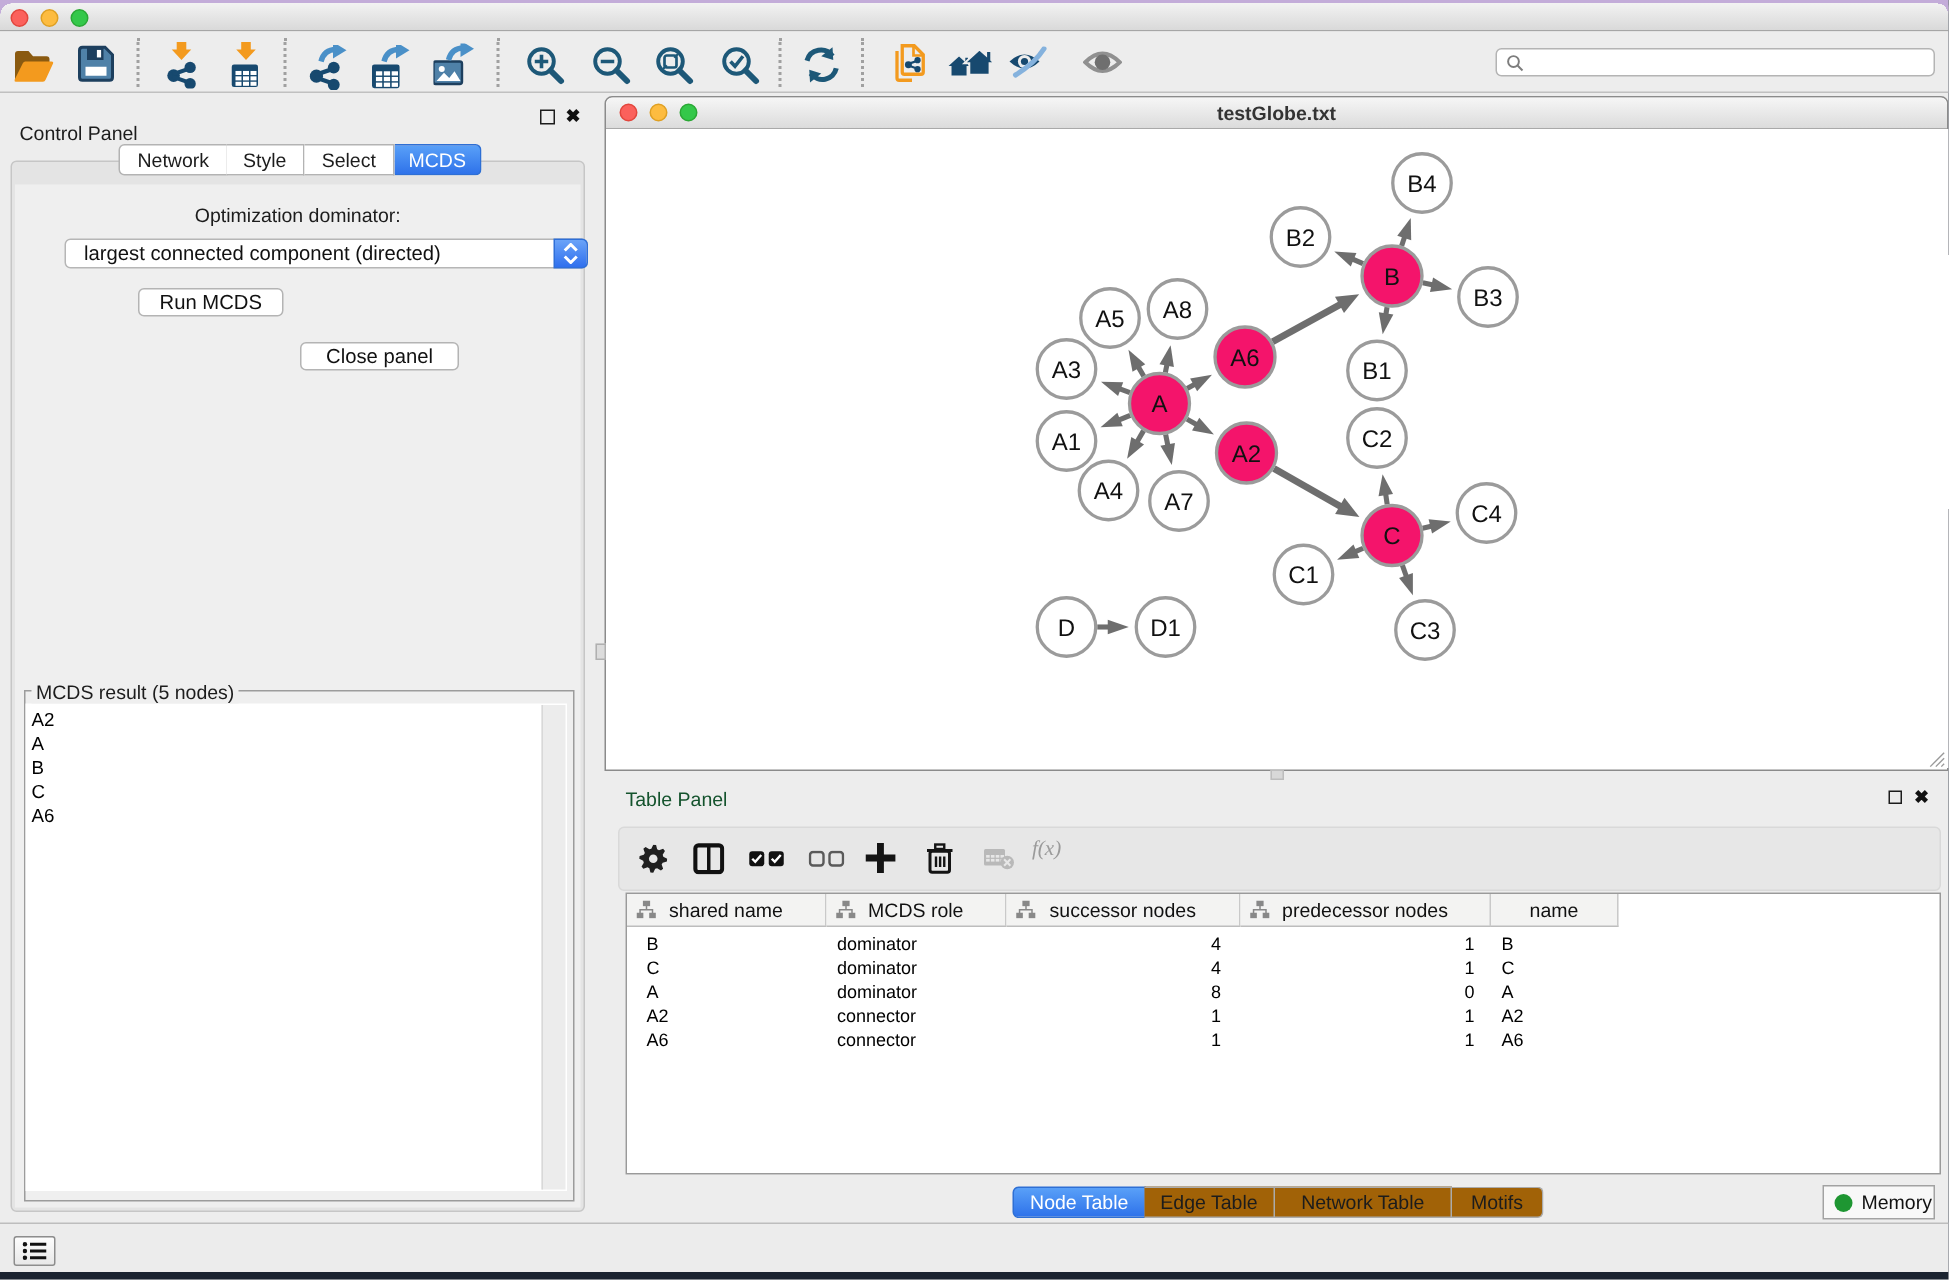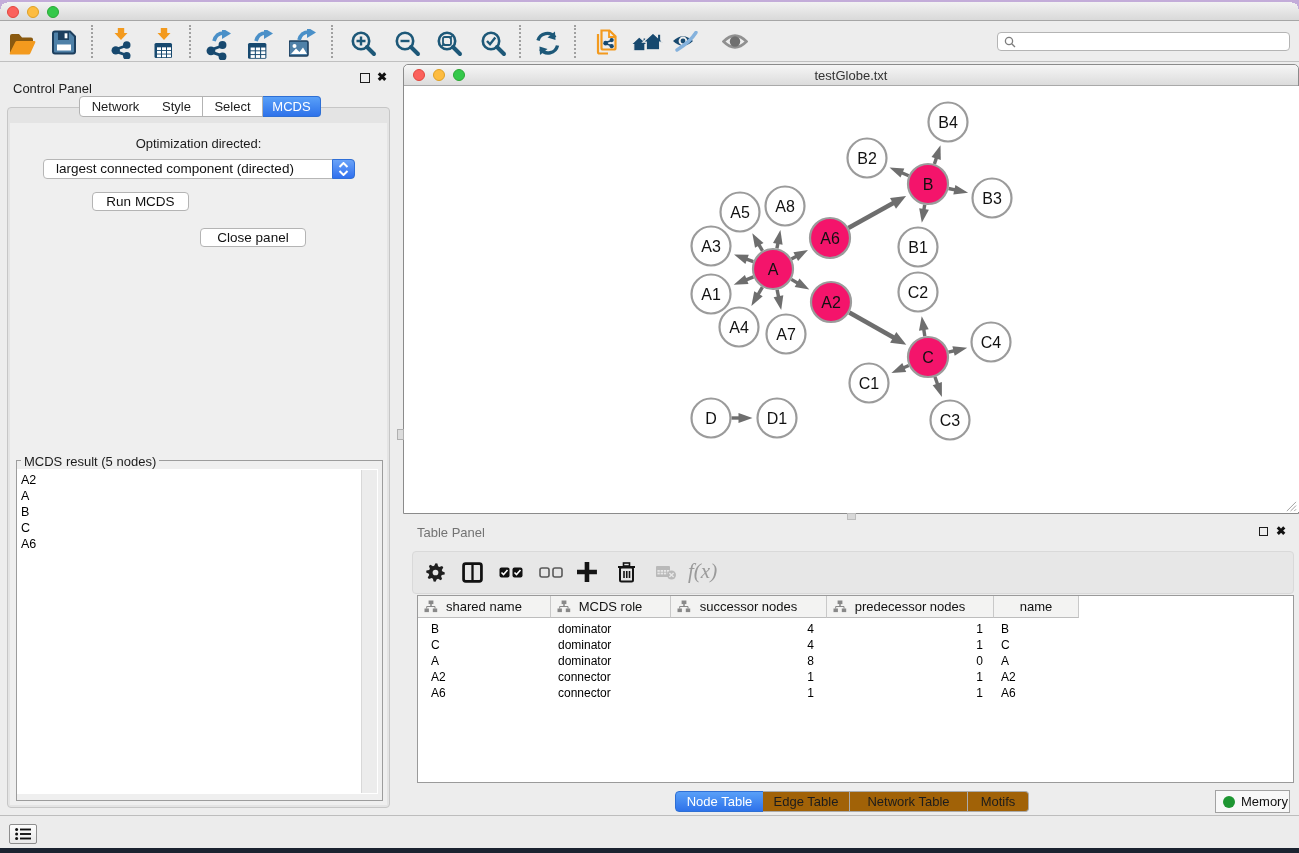--- a/index.html
+++ b/index.html
@@ -14,36 +14,36 @@
 #title{width:100%;text-align:center;top:3px;font-size:13px;color:#3b3b3b;}
 #toolbar{left:0;top:21px;width:1299px;height:40px;background:#ededed;border-bottom:1px solid #c0c0c0;}
 .sep{top:4px;height:33px;width:0;border-left:2px dotted #a0a0a0;}
 #searchbox{left:997px;top:11px;width:291px;height:17px;background:#fff;border:1px solid #b4b4b4;border-radius:4px;}
 
 #cp-title{left:13px;top:70px;font-size:13px;color:#1c1c1c;margin-top:11px;}
 #cp-panel{left:7px;top:107px;width:381px;height:699px;border:1px solid #c6c6c6;border-radius:4px;background:#e4e4e4;}
 #cp-inner{left:10px;top:123px;width:377px;height:682px;background:#efefef;}
 .tab{top:96px;height:19px;border:1px solid #b3b3b3;background:#fff;font-size:13px;color:#1c1c1c;text-align:center;line-height:19px;}
 #optlabel{left:8px;top:136px;width:381px;text-align:center;font-size:13px;color:#1c1c1c;}
-#dropdown{left:43px;top:159px;width:310px;height:18px;background:#fff;border:1px solid #b6b6b6;border-radius:4px;}
+#dropdown{left:43px;top:159px;width:310px;height:18px;background:#fff;border:1px solid #b6b6b6;border-radius:4px;padding-left:37px;}
 #ddtext{left:12px;top:1px;font-size:13.5px;color:#111;}
 #ddcap{right:-1px;top:-1px;width:21px;height:18px;border-radius:0 4px 4px 0;background:linear-gradient(#6aa3f8,#3070ee);border:1px solid #2f6fd8;}
 .btn{top:192px;height:17px;background:#fff;border:1px solid #b4b4b4;border-radius:4px;font-size:13.5px;color:#111;text-align:center;line-height:17px;}
 #groupbox{left:16px;top:460px;width:365px;height:339px;border:1px solid #9c9c9c;}
 #grouplabel{left:21px;top:454px;background:#efefef;padding:0 3px;font-size:13px;color:#1c1c1c;}
 #mcdslist{left:17px;top:469px;width:361px;height:325px;background:#fff;font-size:12.5px;color:#000;padding-top:4px;box-sizing:border-box;}
 .li{padding-left:4px;height:15.9px;line-height:15.9px;}
 #listscroll{right:1px;top:1px;width:15px;height:323px;background:#ececec;border-left:1px solid #d8d8d8;}
 
 #netwin{left:403px;top:64px;width:894px;height:448px;border:1px solid #8b8b8b;border-radius:5px 5px 0 0;background:#fff;}
-#nettitle{left:0;top:0;width:100%;height:20px;background:linear-gradient(#f6f6f6,#dcdcdc);border-bottom:1px solid #a9a9a9;border-radius:5px 5px 0 0;}
+#nettitle{left:0;top:0;width:100%;height:20px;background:linear-gradient(#f6f6f6,#dcdcdc);border-bottom:1px solid #a9a9a9;border-radius:5px 5px 0 0;font-weight:bold;}
 #netname{width:100%;text-align:center;top:3px;font-size:13px;color:#333;}
 #netcanvas{left:0;top:21px;width:892px;height:426px;background:#fff;padding-left:32px;}
 
-#tp-title{left:417px;top:525px;font-size:13px;color:#737373;}
+#tp-title{left:417px;top:525px;font-size:13px;color:#14532d;}
 #tp-toolbar{left:412px;top:551px;width:880px;height:41px;background:#e7e7e7;border:1px solid #d9d9d9;border-radius:4px;}
 #ttable{left:417px;top:595px;width:875px;height:186px;background:#fff;border:1px solid #9a9a9a;}
 .th{top:0;height:21px;background:#f3f3f2;border-right:1px solid #c9c9c9;border-bottom:1px solid #bdbdbd;font-size:13px;color:#111;text-align:center;line-height:21px;}
 .td{font-size:12px;color:#000;height:16px;line-height:16px;}
 .btab{top:791px;height:19px;border:1px solid #ababab;background:#a16207;font-size:13px;color:#1c1c1c;text-align:center;line-height:19px;}
 #statusbar{left:0;top:815px;width:1299px;height:33px;background:#ececec;border-top:1px solid #bdbdbd;}
 #leftbtn{left:9px;top:824px;width:26px;height:18px;border:1px solid #8d8d8d;border-radius:2px;background:linear-gradient(#fdfdfd,#e8e8e8);}
 #membox{left:1215px;top:790px;width:73px;height:21px;border:1px solid #a2a2a2;background:#f8f8f8;font-size:13px;color:#111;}
 </style>
 </head>
@@ -212,21 +212,21 @@
 
   <div class="abs" id="cp-title">Control Panel</div>
   <div class="abs" style="left:360px;top:73px;width:8px;height:8px;border:1.5px solid #1c1c1c;"></div>
   <div class="abs" style="left:377px;top:70px;font-size:12px;font-weight:bold;color:#111;">✖</div>
   <div class="abs" id="cp-panel"></div>
   <div class="abs" id="cp-inner"></div>
   <div class="abs tab" style="left:79px;width:71px;border-radius:4px 0 0 4px;">Network</div>
   <div class="abs tab" style="left:151px;width:51px;border-left:none;">Style</div>
   <div class="abs tab" style="left:203px;width:59px;border-left:none;">Select</div>
   <div class="abs tab" style="left:263px;width:57px;border-left:none;background:linear-gradient(#59a0f8,#2e72ea);color:#fff;border-color:#2e6fd4;border-radius:0 4px 4px 0;">MCDS</div>
-  <div class="abs" id="optlabel">Optimization directed:</div>
+  <div class="abs" id="optlabel">Optimization dominator:</div>
   <div class="abs" id="dropdown">
     <div class="abs" id="ddtext">largest connected component (directed)</div>
     <div class="abs" id="ddcap">
         <svg class="abs" style="left:4px;top:2px;" width="13" height="14" viewBox="0 0 13 14">
           <path d="M2.5 5 L6.5 1 L10.5 5" fill="none" stroke="#fff" stroke-width="2"></path>
           <path d="M2.5 9 L6.5 13 L10.5 9" fill="none" stroke="#fff" stroke-width="2"></path>
         </svg>
       </div>
   </div>
   <div class="abs btn" style="left:92px;width:95px;">Run MCDS</div>
@@ -378,21 +378,21 @@
           <rect x="7.800000000000001" y="6.0" width="2.4" height="1.8" fill="#e7e7e7"></rect>
           <rect x="11.000000000000002" y="6.0" width="2.4" height="1.8" fill="#e7e7e7"></rect>
           <rect x="1.4" y="8.6" width="2.4" height="1.8" fill="#e7e7e7"></rect>
           <rect x="4.6" y="8.6" width="2.4" height="1.8" fill="#e7e7e7"></rect>
           <rect x="7.800000000000001" y="8.6" width="2.4" height="1.8" fill="#e7e7e7"></rect>
           <rect x="11.000000000000002" y="8.6" width="2.4" height="1.8" fill="#e7e7e7"></rect>
           <circle cx="15.5" cy="11" r="4.5"></circle>
           <path d="M13.4 8.9 L17.6 13.1 M17.6 8.9 L13.4 13.1" stroke="#e7e7e7" stroke-width="1.4"></path>
         </g>
       </svg>
-      <span class="abs" style="left:275px;top:7px;font-family:'Liberation Serif',serif;font-style:italic;font-size:21px;color:#9a9a9a;">f(x)</span>
+      <span class="abs" style="left:275px;top:7px;font-family:'Liberation Serif',serif;font-style:italic;font-size:14px;color:#9a9a9a;">f(x)</span>
     </div>
   <div class="abs" id="ttable">
     <div class="abs th" style="left:0px;width:132px;"><svg class="abs" style="left:6px;top:4px;" width="14" height="13" viewBox="0 0 14 13">
           <g fill="#888">
             <rect x="4.6" y="0.5" width="4.8" height="3.6"></rect>
             <rect x="0.5" y="8.5" width="4.4" height="3.6"></rect>
             <rect x="8.8" y="8.5" width="4.4" height="3.6"></rect>
             <path d="M7 4 V6.5 M2.7 8.6 V6.5 H11 V8.6 M7 4 V6.5" stroke="#888" stroke-width="1" fill="none"></path>
           </g>
         </svg>shared name</div>

